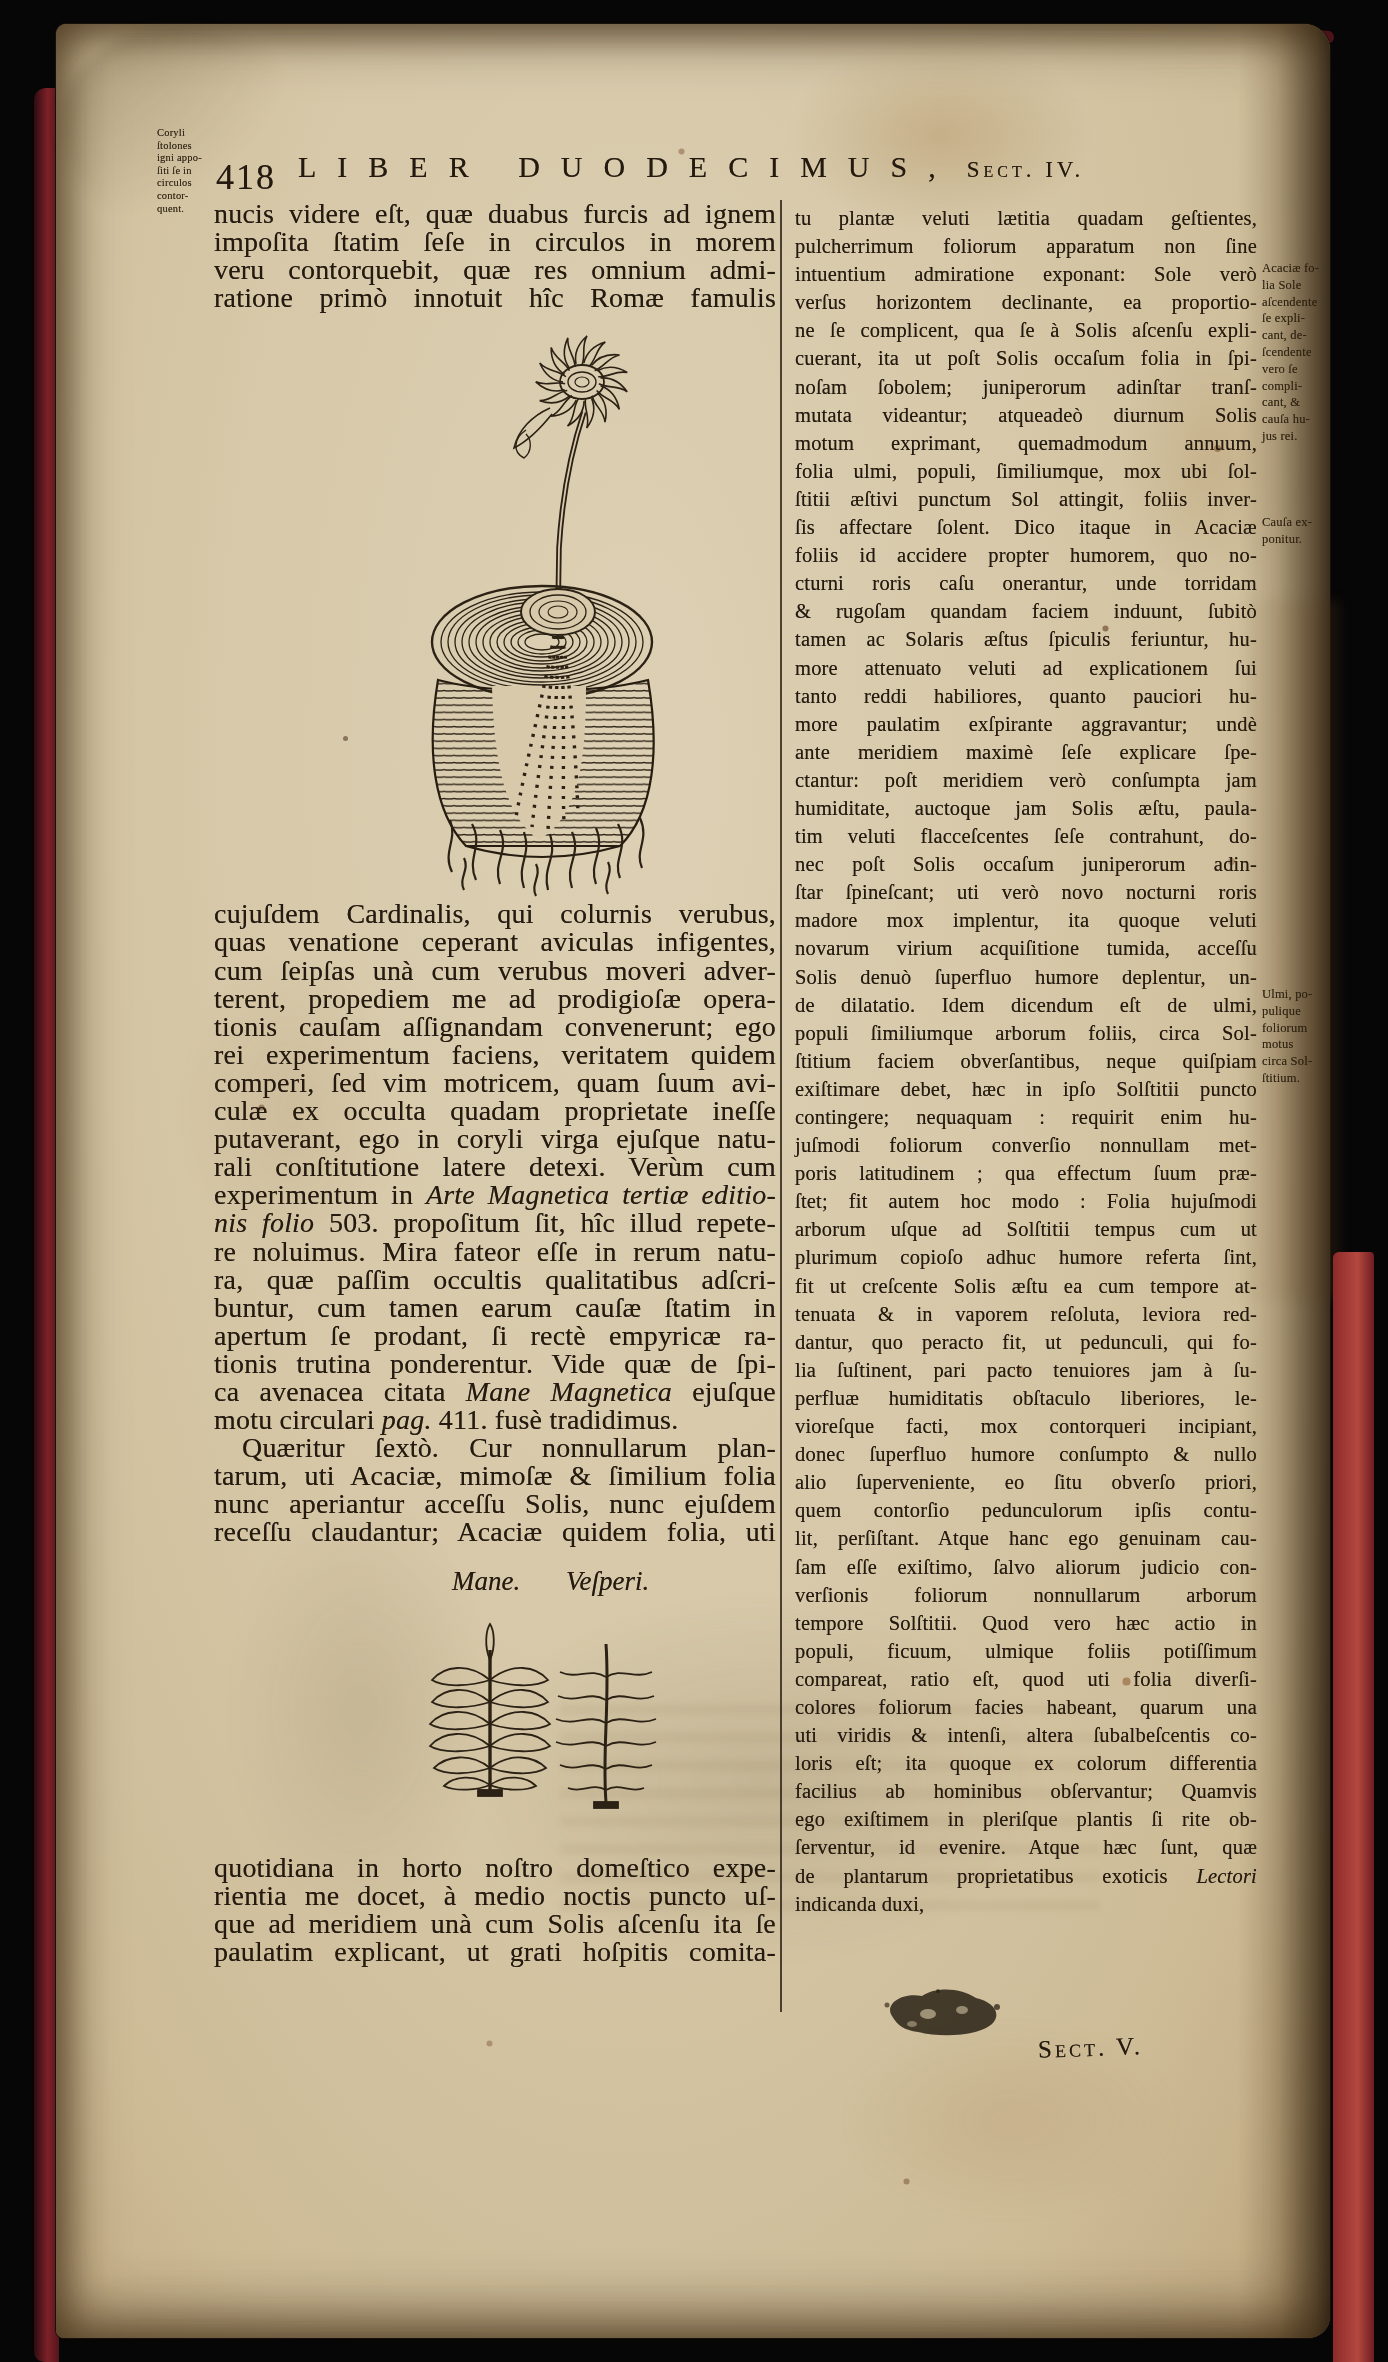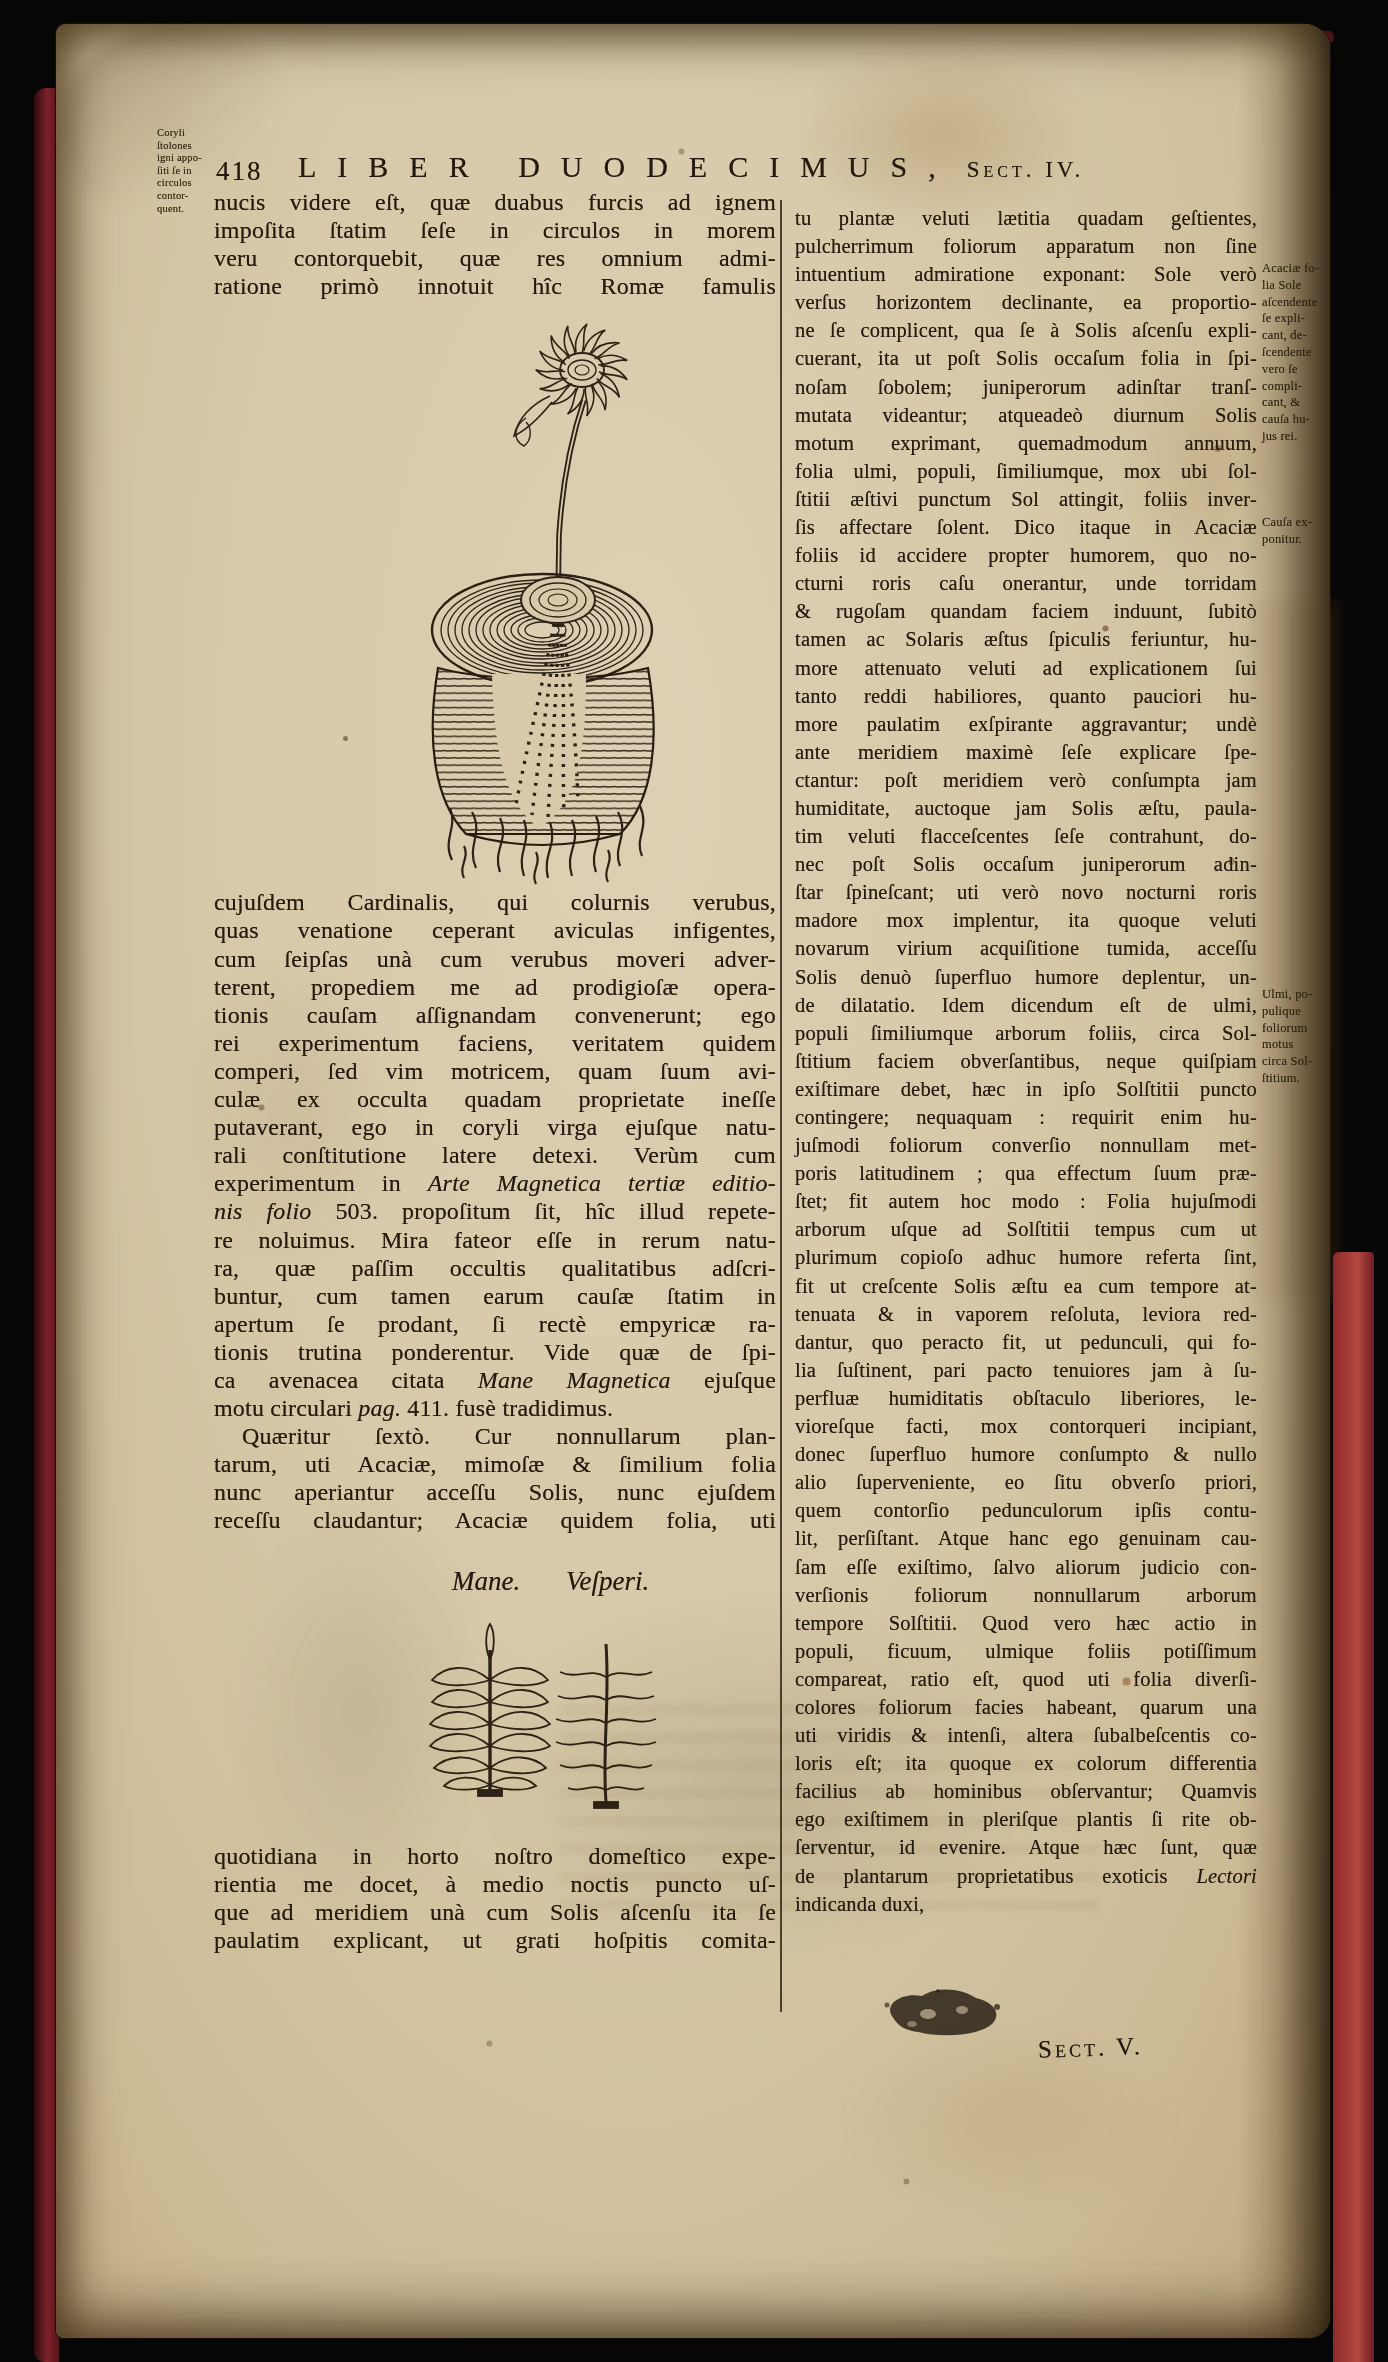--- a/index.html
+++ b/index.html
@@ -37,25 +37,25 @@
   .ghost{position:absolute;left:560px;top:1690px;width:540px;height:230px;opacity:.45;filter:blur(3px);
          background:repeating-linear-gradient(0deg,transparent 0 9px,rgba(110,85,45,.15) 9px 20px,transparent 20px 28px);}
   .specks{position:absolute;left:0;top:0;width:3px;height:3px;border-radius:50%;
     box-shadow:1104px 627px 0 1.5px rgba(90,45,20,.55),1216px 447px 0 2px rgba(120,70,30,.5),
       680px 150px 0 1.5px rgba(110,60,25,.4),344px 737px 0 1px rgba(60,30,10,.5),
       260px 1106px 0 1.5px rgba(90,50,25,.45),1125px 1680px 0 2.5px rgba(130,75,35,.5),
       1019px 1368px 0 2px rgba(140,85,40,.45),905px 2180px 0 1.5px rgba(90,50,20,.4),
       488px 2042px 0 1.5px rgba(100,55,25,.35),1230px 860px 0 2px rgba(120,70,30,.4);}
   
   .ink{color:#241a0f;text-shadow:0 0 .5px rgba(30,20,10,.6);}
-  .hdr-num{position:absolute;left:216px;top:156px;font-size:27px;letter-spacing:2px;}
+  .hdr-num{position:absolute;left:216px;top:156px;font-size:36px;letter-spacing:2px;}
   .hdr-title{position:absolute;left:298px;top:150px;font-size:30px;letter-spacing:21px;white-space:nowrap;}
   .hdr-sect{font-size:23px;letter-spacing:4px;font-variant:small-caps;margin-left:10px;}
   .col{position:absolute;}
-  .colL{left:214px;top:188px;width:562px;font-size:24px;line-height:28.1px;}
+  .colL{left:214px;top:200px;width:562px;font-size:28px;line-height:28.1px;}
   .colR{left:795px;top:204px;width:462px;font-size:20.5px;line-height:28.1px;}
   .tline{text-align:justify;text-align-last:justify;letter-spacing:.2px;}
   .tline.end{text-align-last:left;}
   .tline.indent{text-indent:28px;}
   .tline i{font-style:italic;}
   .ill1{height:588px;}
   .gap2{height:307px;}
   .note{position:absolute;color:#2e2415;text-shadow:0 0 .4px rgba(40,28,12,.5);}
   .note .tline{text-align:center;text-align-last:left;}
   .noteL{left:157px;top:127px;width:58px;font-size:10.5px;line-height:12.6px;}

